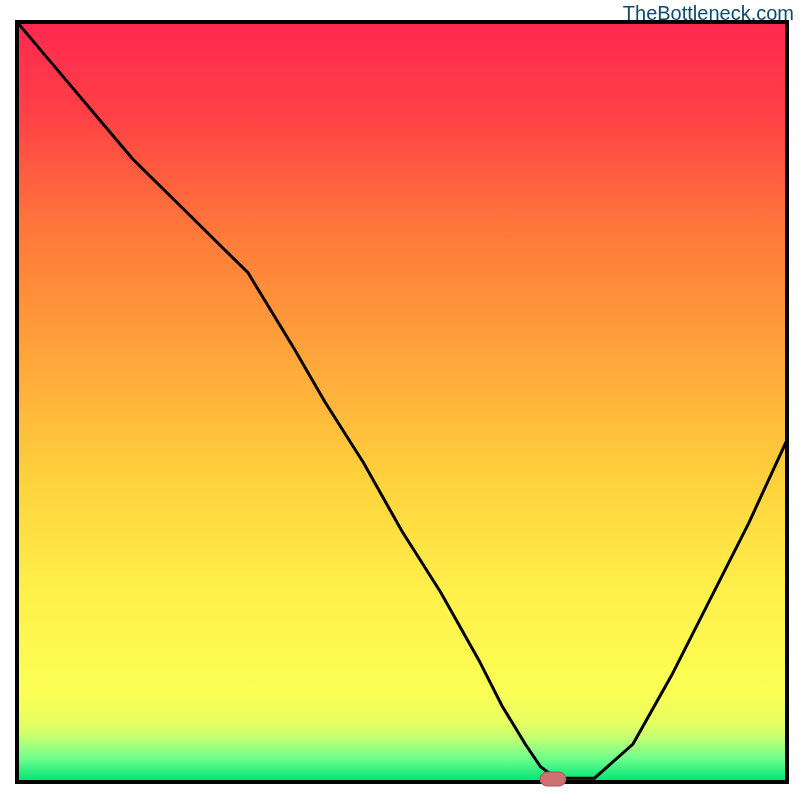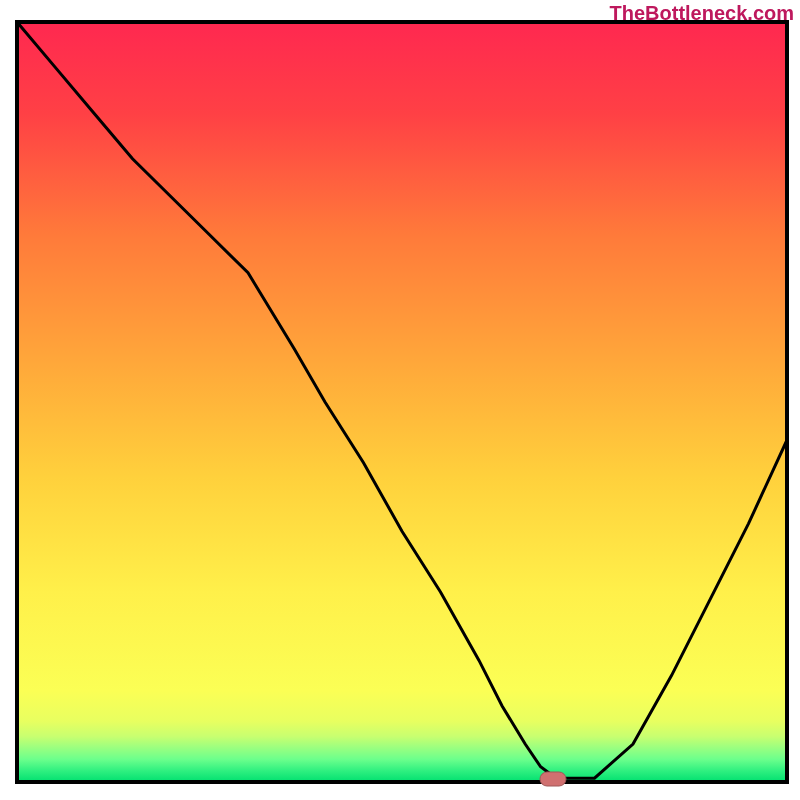--- a/index.html
+++ b/index.html
@@ -8,22 +8,22 @@
     width: 800px;
     height: 800px;
     position: relative;
     font-family: Arial, sans-serif;
   }
   .watermark {
     position: absolute;
     top: 2px;
     right: 6px;
     font-size: 20px;
-    font-weight: bold;
-    color: #be185d;
+    font-weight: normal;
+    color: #0c4a6e;
     z-index: 10;
   }
   .container {
     position: absolute;
     left: 0;
     top: 0;
     width: 800px;
     height: 800px;
   }
   svg {

